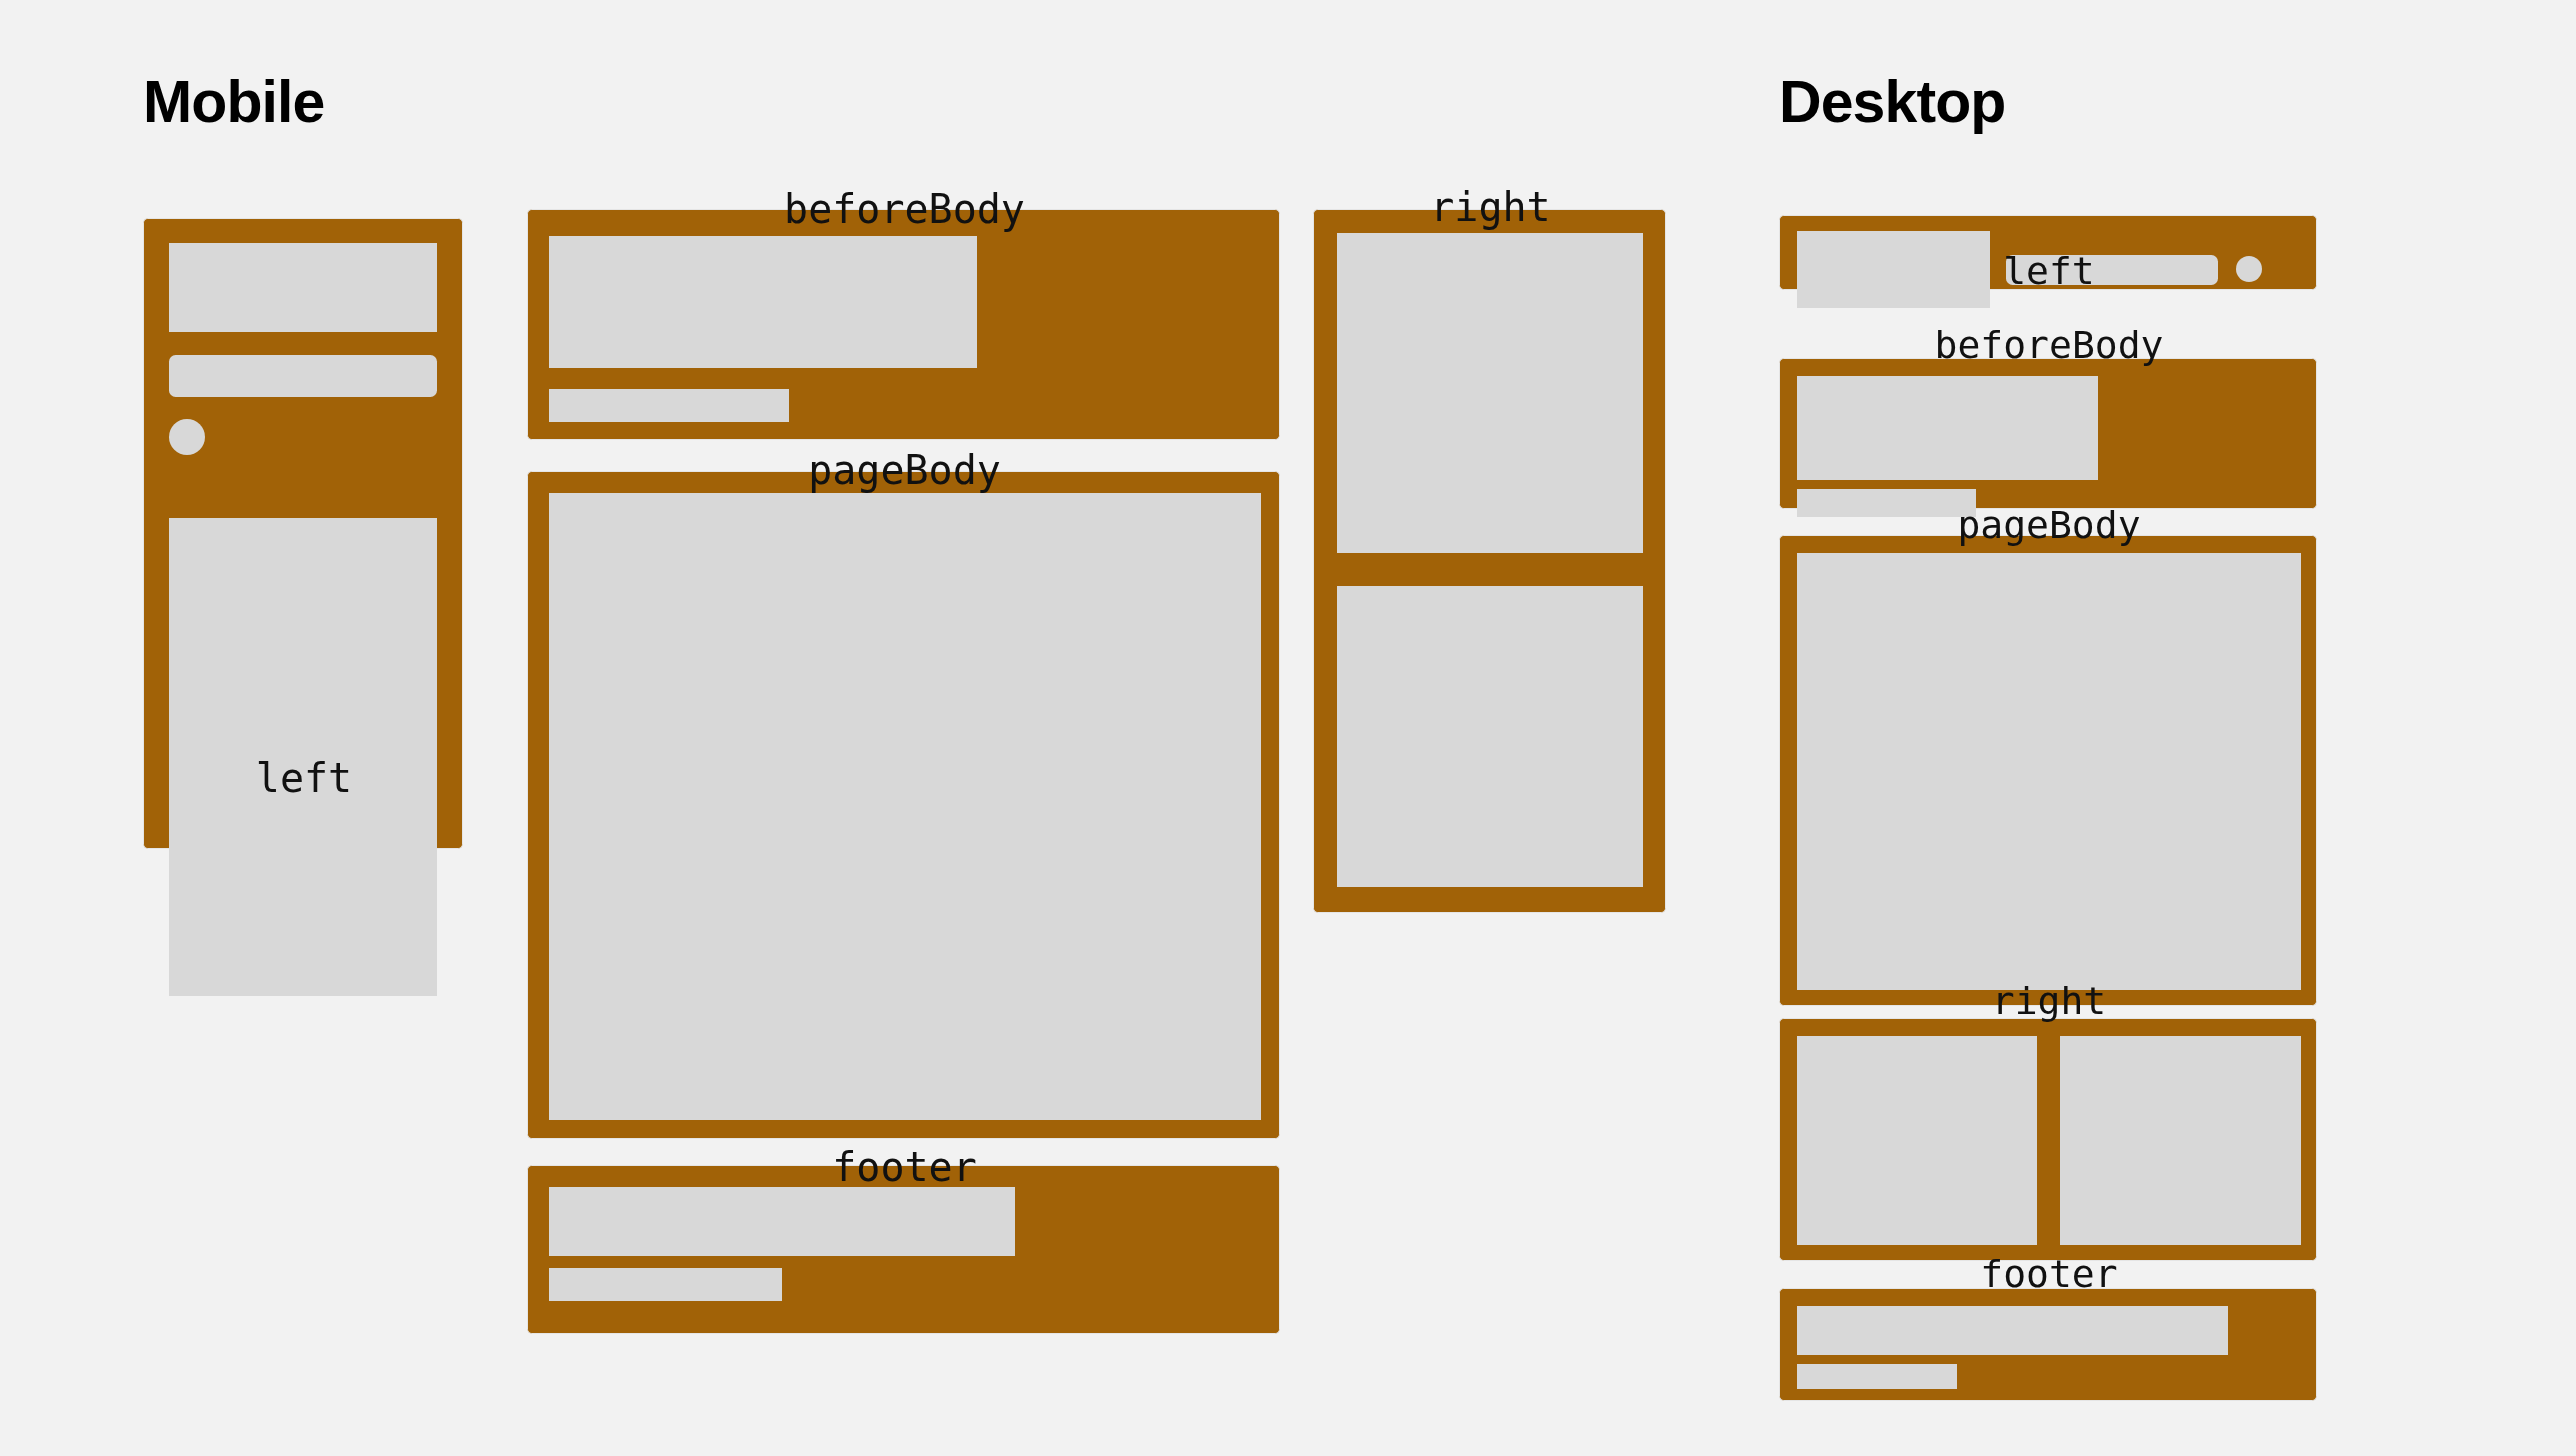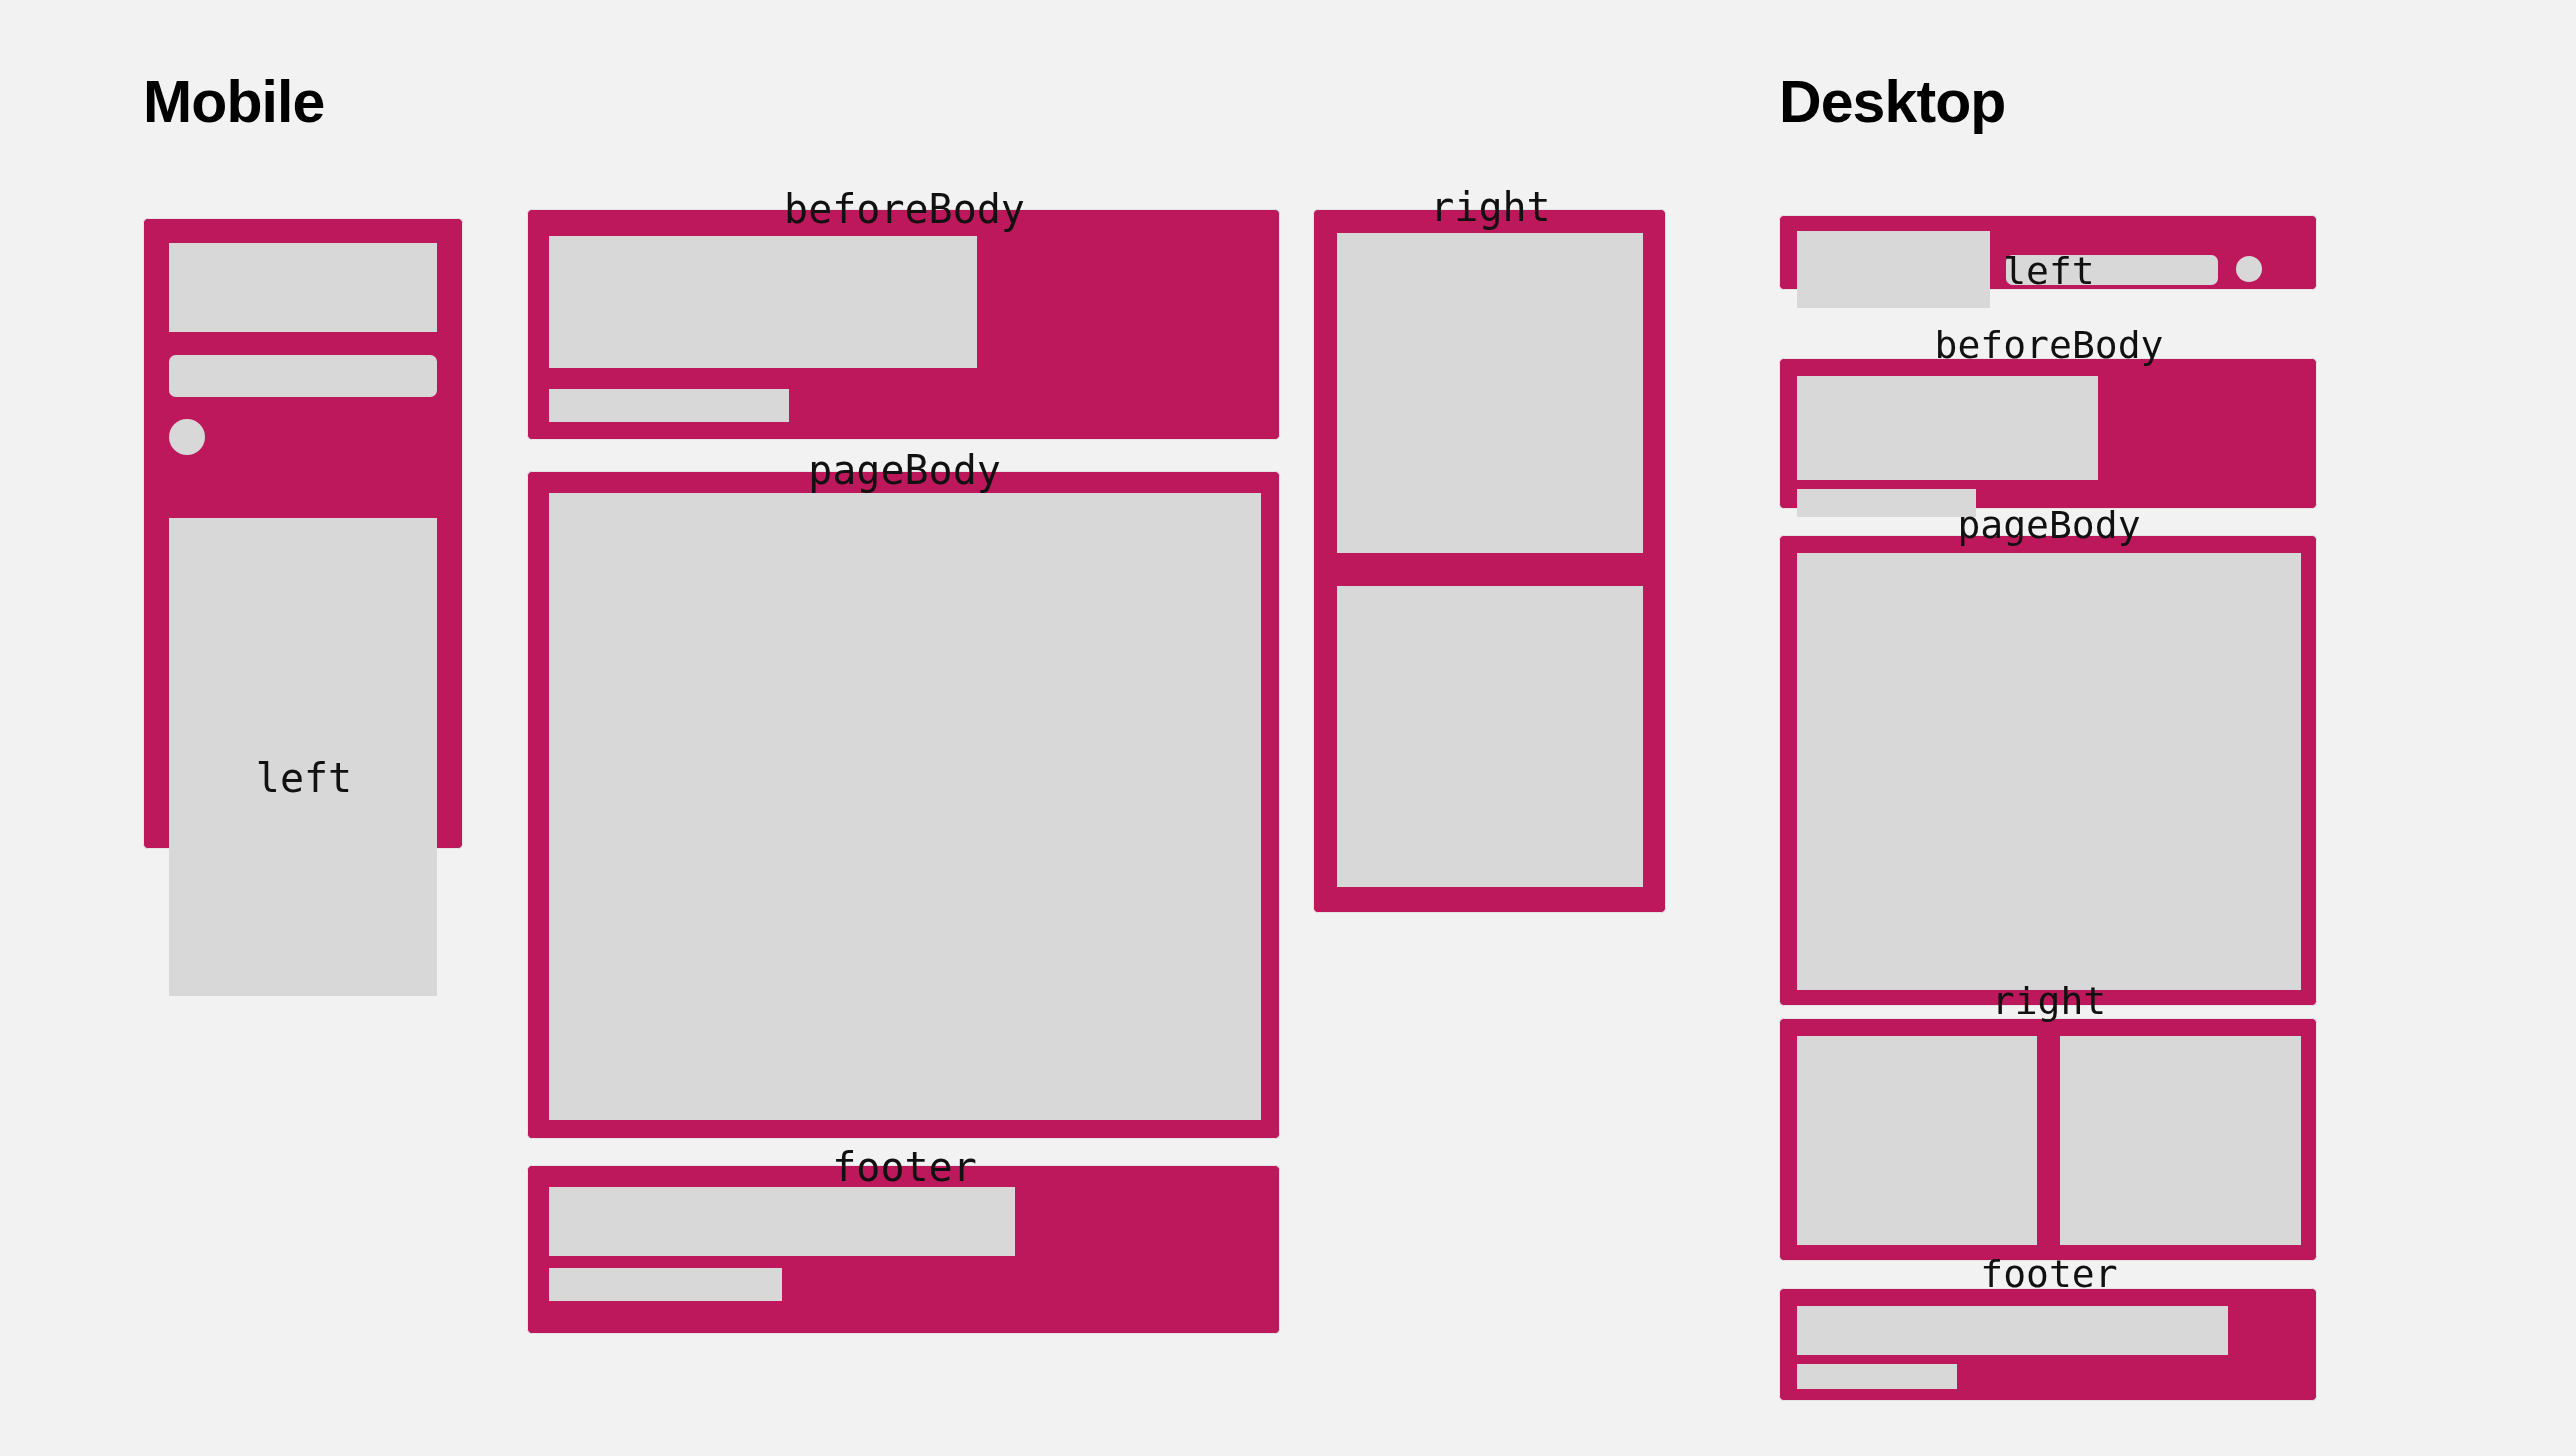--- a/index.html
+++ b/index.html
@@ -22,21 +22,21 @@
     color:#000;
     line-height:1;
     white-space:nowrap;
   }
   #title-desktop{left:143px;top:73px;}
   #title-mobile{left:1779px;top:73px;}
 
   
   .panel{
     position:absolute;
-    background:#be185d;
+    background:#a16207;
     border:0.9px solid #e5e5e5;
     border-radius:4.7px;
     box-sizing:border-box;
   }
 
   
   .sk{
     position:absolute;
     background:#d8d8d8;
     box-sizing:border-box;

